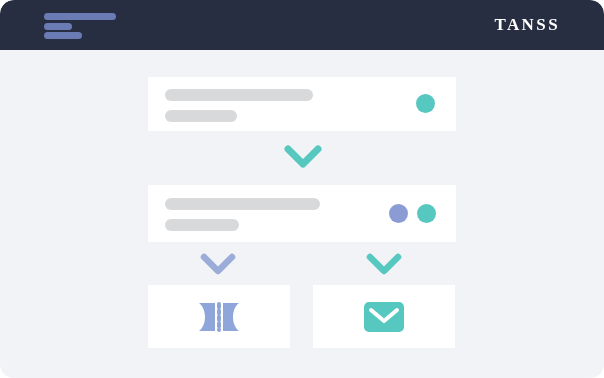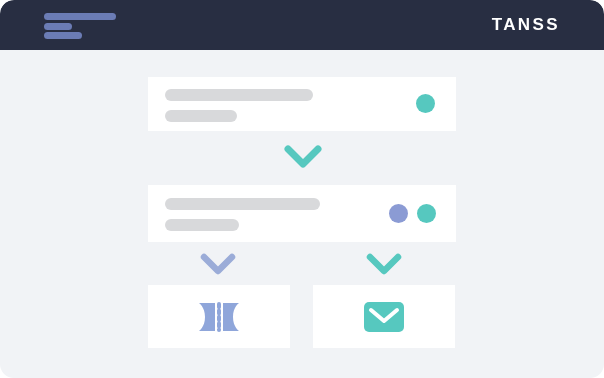--- a/index.html
+++ b/index.html
@@ -59,21 +59,21 @@
   #wordmark {
     position: absolute;
     right: 44px;
     top: 0;
     height: 50px;
     line-height: 50px;
     color: #FFFFFF;
     font-size: 17px;
     font-weight: bold;
     letter-spacing: 2.4px;
-    font-family: Liberation Sans, sans-serif;
+    font-family: Liberation Serif, serif;
     white-space: nowrap;
   }
 
   
   .card {
     position: absolute;
     background: #FFFFFF;
     box-sizing: border-box;
   }
 

